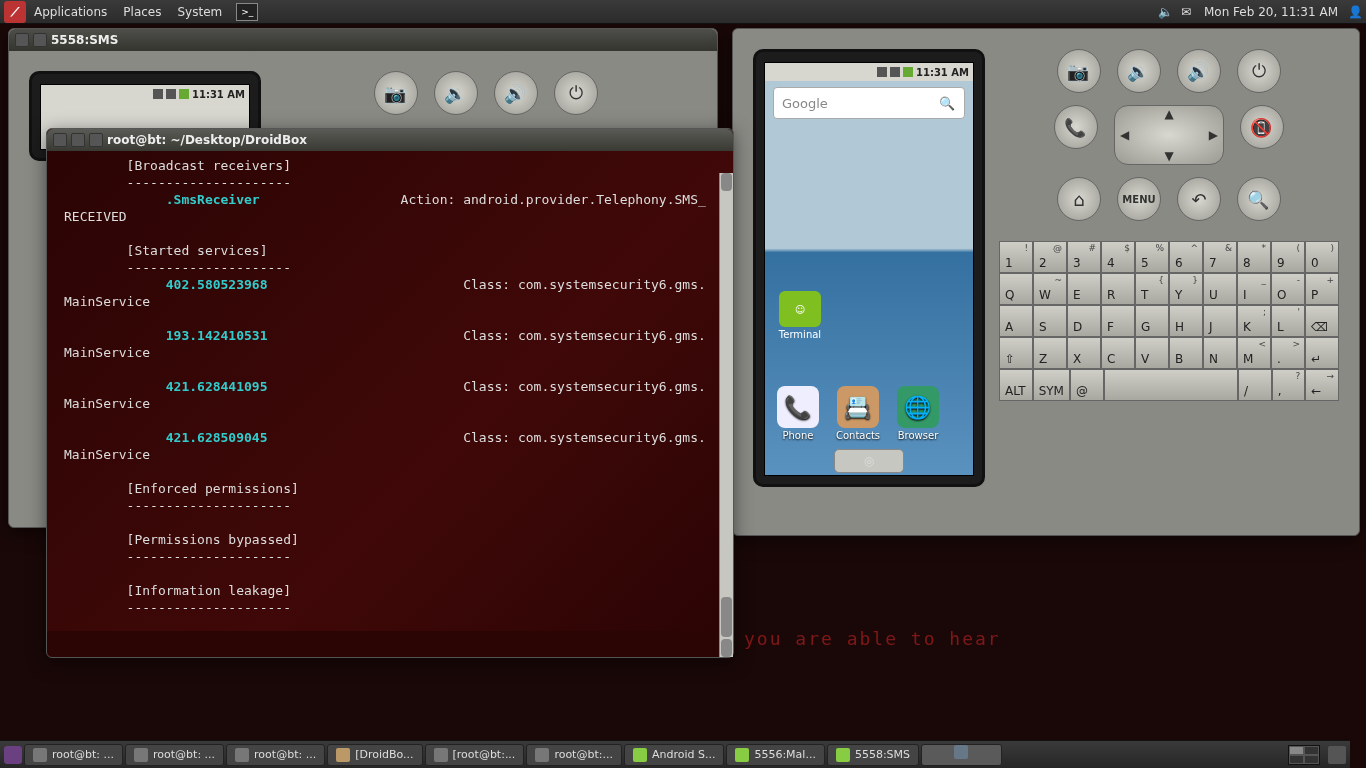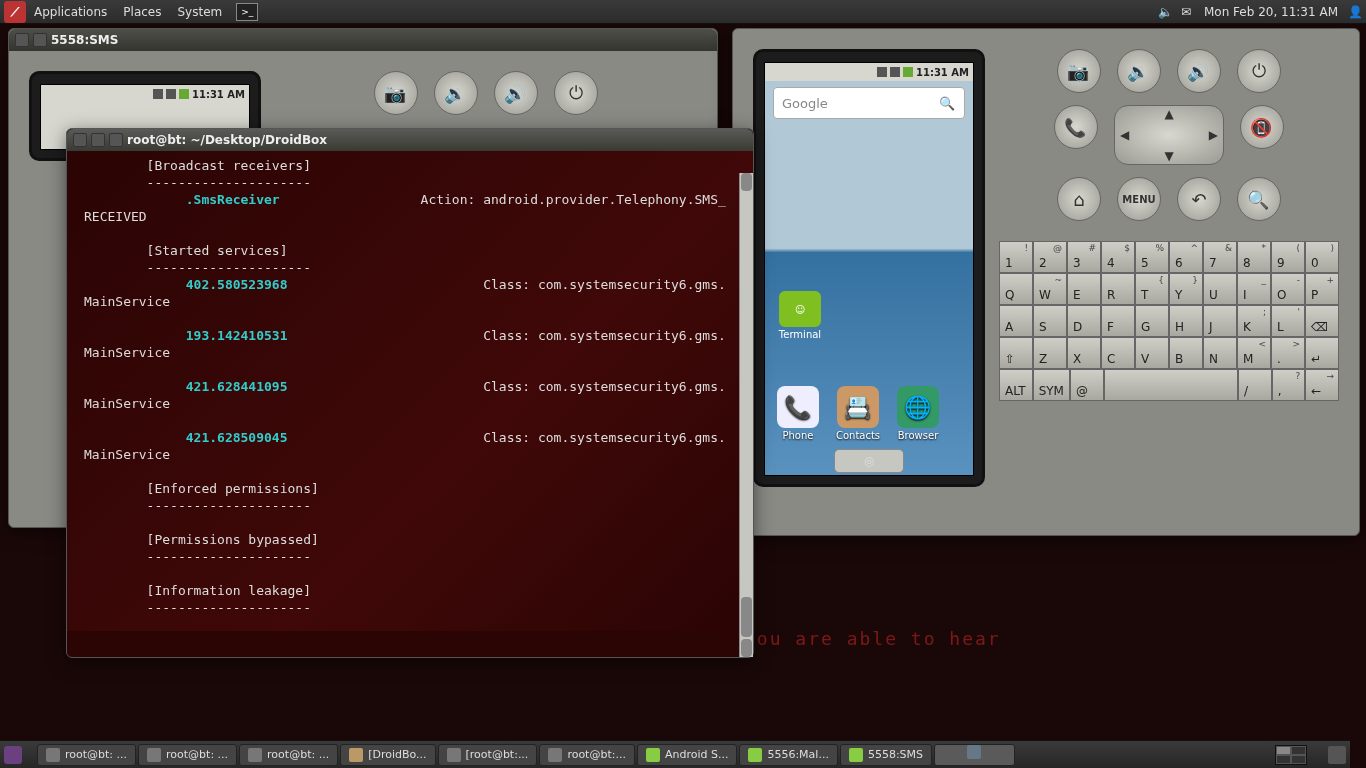--- a/index.html
+++ b/index.html
@@ -101,41 +101,41 @@
 .kbd{display:grid;grid-template-columns:repeat(10,1fr);gap:0;margin-top:8px;}
 .key{
   height:32px;border:1px solid #666;
   background:linear-gradient(#cfcfc8,#a8a8a0);
   display:flex;align-items:flex-end;justify-content:flex-start;
   padding:2px 5px;font-size:12px;color:#222;position:relative;
 }
 .key .sup{position:absolute;top:1px;right:4px;font-size:9px;color:#444;}
 
 
-.term-win{ background:#2b0404;margin-left:20px; }
+.term-win{ background:#2b0404; }
 .term-win .titlebar{background:linear-gradient(#5a5a56,#3a3a34);}
 .menubar{height:22px;background:#3a3a34;display:flex;align-items:center;padding:0 6px;gap:4px;color:#ddd;}
 .menubar span{padding:2px 6px;}
 .term-body{
   font-family:"DejaVu Sans Mono",monospace;
   font-size:13px; line-height:17px;
   padding:6px 2px 6px 17px; color:#ddd;
   height:480px; overflow:hidden; white-space:pre;
   background:linear-gradient(135deg,#2b0404 0%,#400808 60%,#2b0404 100%);
   position:relative;
 }
 .term-body .cyan{color:#33cccc;font-weight:bold;}
 .term-scroll{position:absolute;right:0;top:44px;bottom:0;width:14px;background:#c7c7c2;border-left:1px solid #888;}
 .term-scroll .thumb{position:absolute;left:1px;right:1px;background:#888;border-radius:4px;}
 
 
 .taskbar{
   position:absolute;left:0;right:16px;bottom:0;height:28px;
   background:linear-gradient(#3a3a3a,#262626);border-top:1px solid #111;
-  display:flex;align-items:center;padding:0 4px;gap:15px;z-index:100;
+  display:flex;align-items:center;padding:0 4px;gap:2px;z-index:100;
 }
 .taskbtn{
   height:22px;padding:0 8px;background:#444;border:1px solid #222;border-radius:3px;
   display:flex;align-items:center;gap:5px;font-size:11px;max-width:120px;overflow:hidden;white-space:nowrap;
 }
 .taskbtn.active{background:#5a5a5a;flex-direction:column;}
 .taskbtn .ico{width:14px;height:14px;background:#777;border-radius:2px;flex-shrink:0;}
 .ws-switch{width:32px;height:20px;background:#333;border:1px solid #111;display:grid;grid-template-columns:1fr 1fr;grid-template-rows:1fr 1fr;}
 .ws-switch div{border:1px solid #555;}
 .ws-switch div.on{background:#888;}

